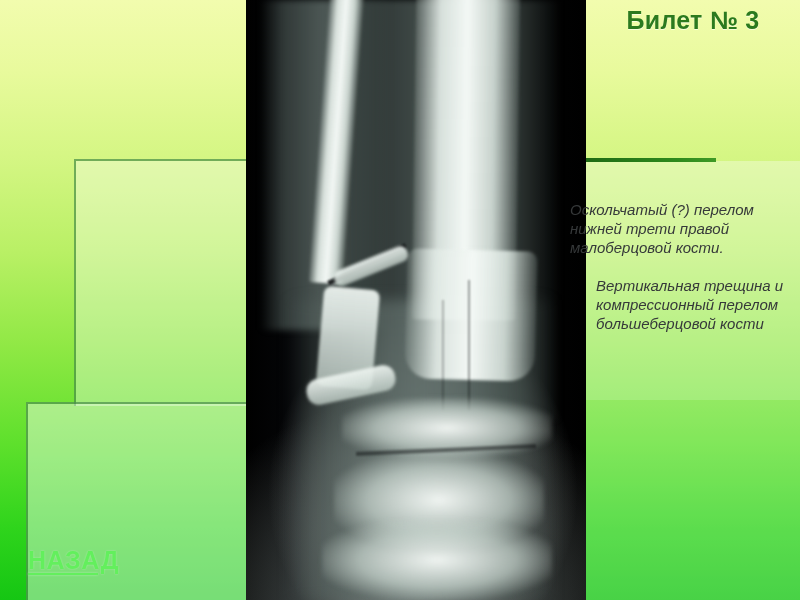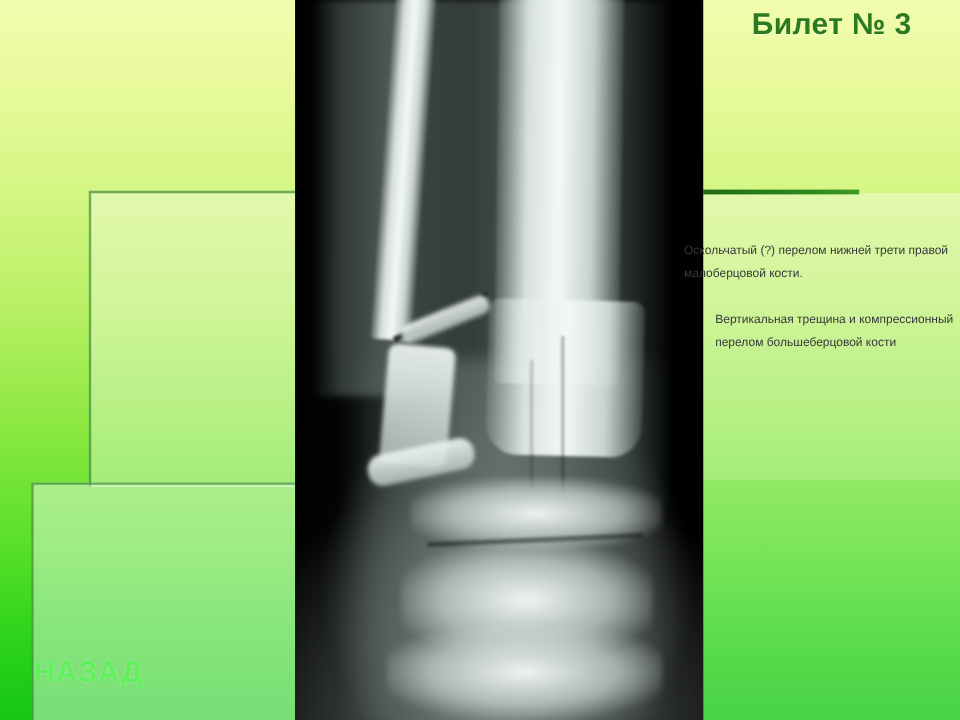--- a/index.html
+++ b/index.html
@@ -134,33 +134,35 @@
     letter-spacing: 0.3px;
     text-shadow: 0 1px 0 rgba(255,255,255,0.6);
   }
 
   
   #body-text {
     position: absolute;
     left: 570px; top: 200px;
     width: 225px;
     color: #36393a;
-    font-size: 10px;
+    font-size: 15px;
     line-height: 19px;
+    font-style: italic;
   }
   #body-text p { margin: 0; }
   #body-text p + p { margin-top: 19px; margin-left: 26px; }
 
   
   #back-link {
     position: absolute;
     left: 28px; top: 546px;
     font-size: 25px;
     font-weight: bold;
     color: #63ef5d;
+    text-decoration: underline;
     text-underline-offset: 4px;
     letter-spacing: 0.5px;
     text-shadow: 0 0 2px rgba(255,255,255,0.35);
     cursor: pointer;
   }
 </style>
 </head>
 <body>
 
 <div id="slide">

